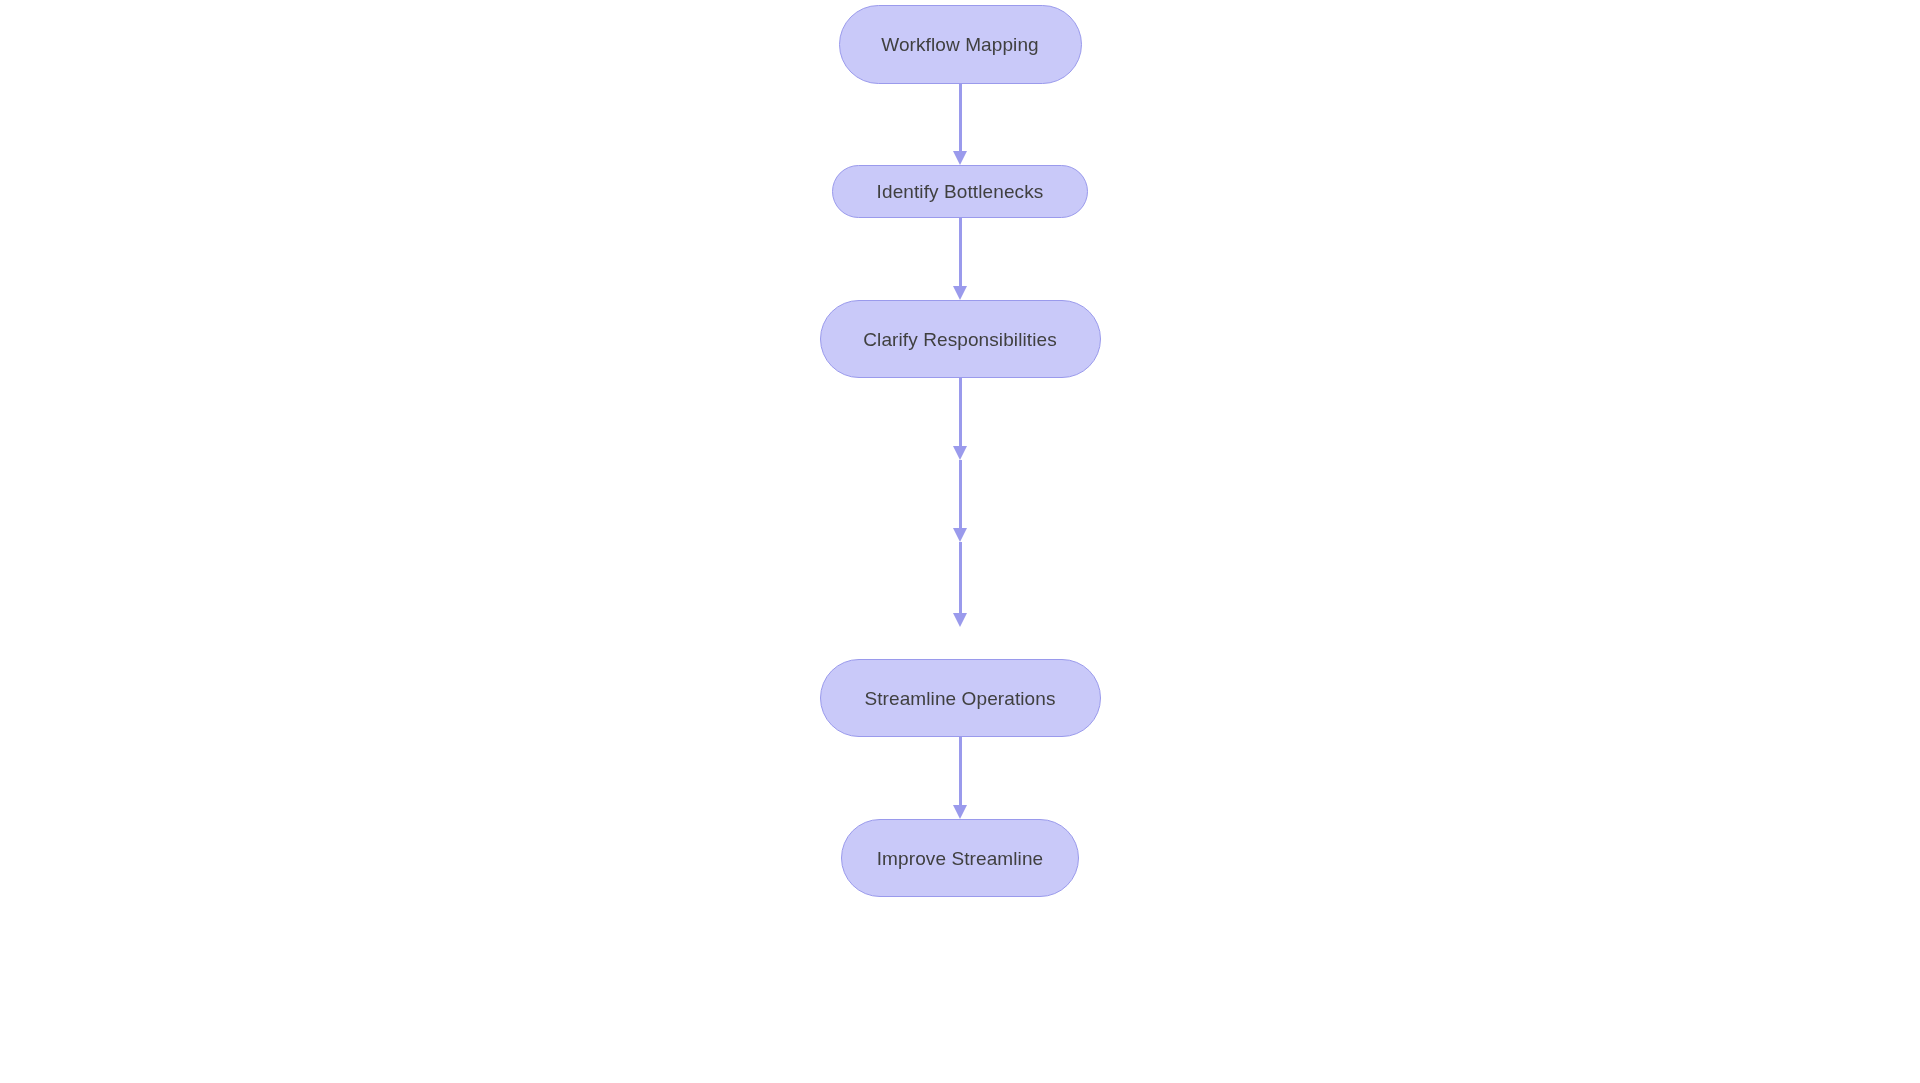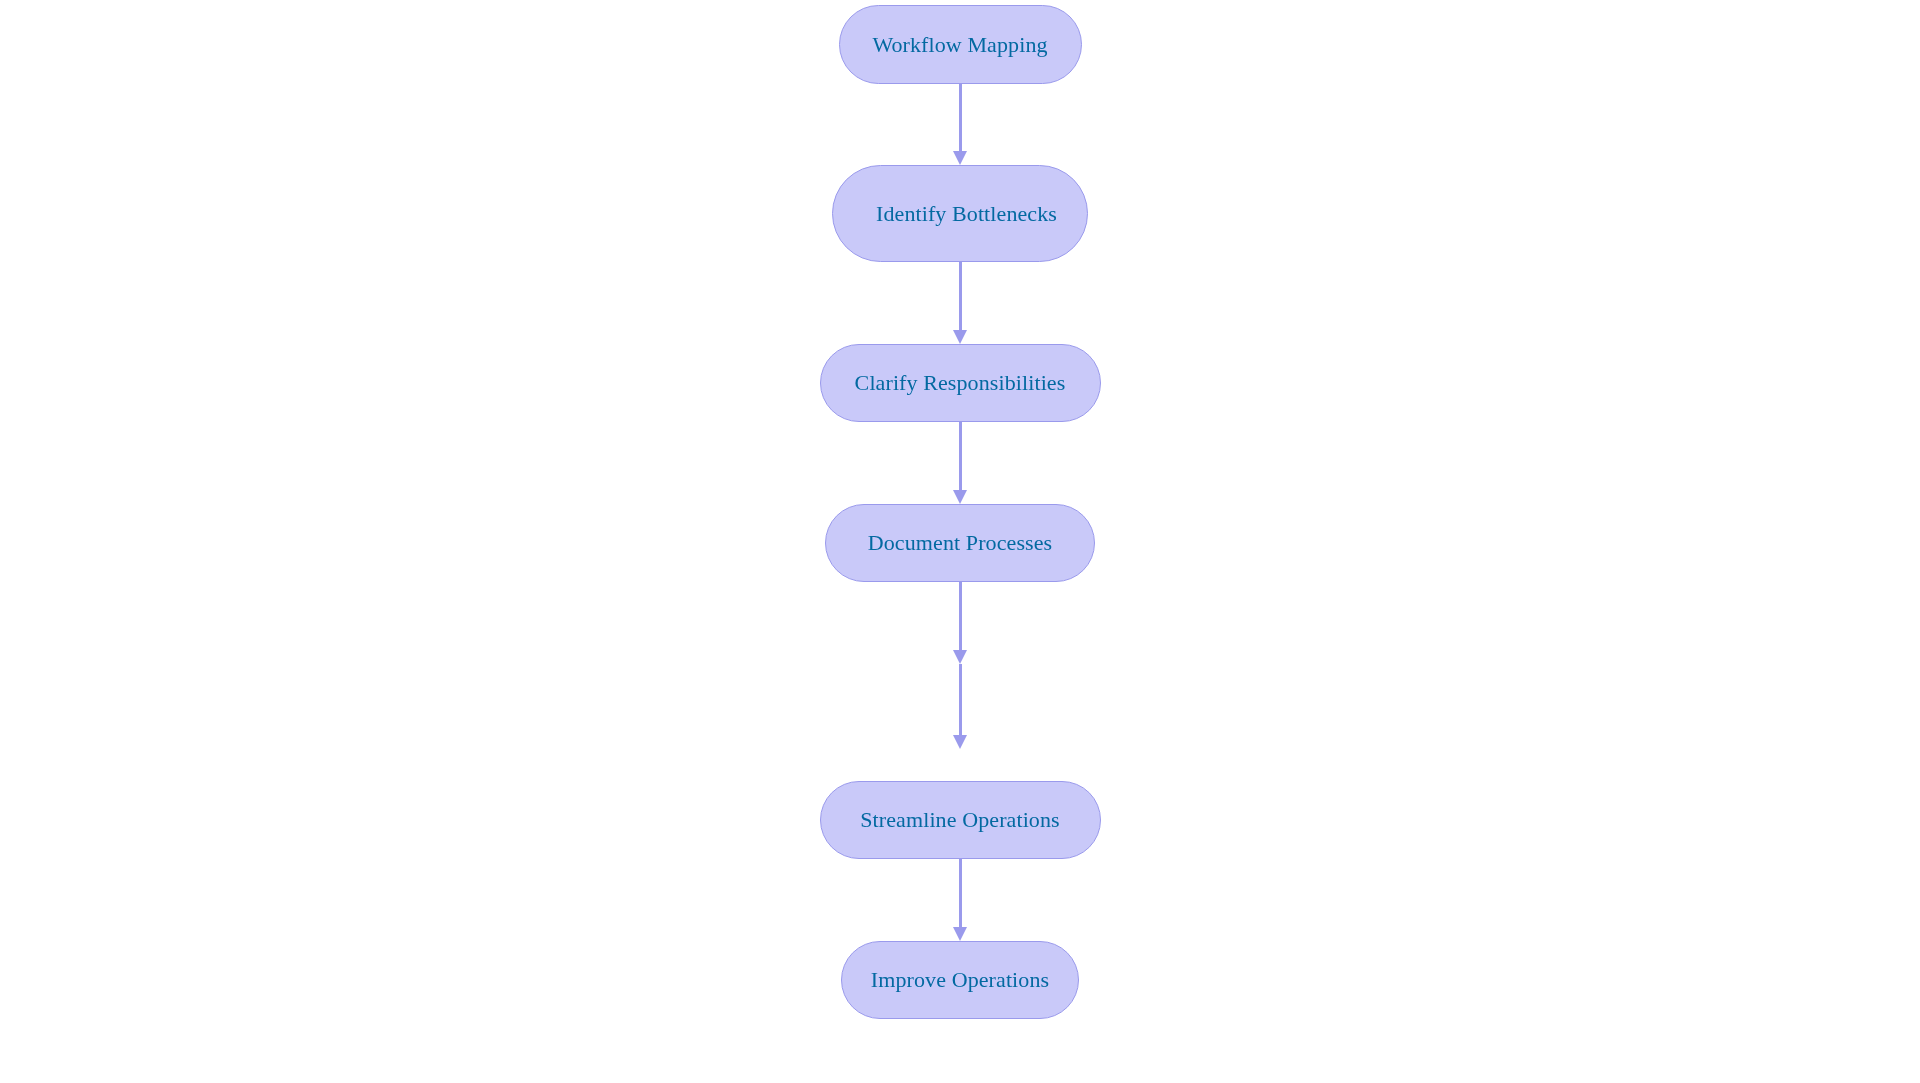--- a/index.html
+++ b/index.html
@@ -45,23 +45,23 @@
     font-size: 21.5px;
     font-weight: 400;
     letter-spacing: 0.1px;
     line-height: 1;
     white-space: nowrap;
     padding: 0 30px;
     user-select: none;
   }
 
   .node-label {
-    color: #0369a1;
-    font-size: 22px;
-    font-family: Liberation Serif, serif;
+    color: #404040;
+    font-size: 19px;
+    font-family: Liberation Sans, sans-serif;
   }
 
   .connector {
     position: relative;
     width: 16px;
     display: flex;
     flex-direction: column;
     align-items: center;
     justify-content: flex-start;
   }
@@ -91,41 +91,38 @@
 
     <div class="node" style="width:243px;height:79px;margin-top:5px;">
       <span class="node-label">Workflow Mapping</span>
     </div>
 
     <div class="connector" style="height:81px;">
       <div class="connector-line"></div>
       <div class="connector-arrow"></div>
     </div>
 
-    <div class="node" style="width:256px;height:97px;justify-content:flex-end;">
+    <div class="node" style="width:256px;height:53px;">
       <span class="node-label">Identify Bottlenecks</span>
     </div>
 
     <div class="connector" style="height:82px;">
       <div class="connector-line"></div>
       <div class="connector-arrow"></div>
     </div>
 
     <div class="node" style="width:281px;height:78px;">
       <span class="node-label">Clarify Responsibilities</span>
     </div>
 
     <div class="connector" style="height:82px;">
       <div class="connector-line"></div>
       <div class="connector-arrow"></div>
     </div>
 
-    <div class="node" style="width:270px;height:78px;">
-      <span class="node-label">Document Processes</span>
-    </div>
 
     <div class="connector" style="height:82px;">
       <div class="connector-line"></div>
       <div class="connector-arrow"></div>
     </div>
 
 
     <div class="connector" style="height:85px;">
       <div class="connector-line"></div>
       <div class="connector-arrow"></div>
@@ -134,17 +131,17 @@
     <div class="node" style="width:281px;height:78px;margin-top:32px;">
       <span class="node-label">Streamline Operations</span>
     </div>
 
     <div class="connector" style="height:82px;">
       <div class="connector-line"></div>
       <div class="connector-arrow"></div>
     </div>
 
     <div class="node" style="width:238px;height:78px;">
-      <span class="node-label">Improve Operations</span>
+      <span class="node-label">Improve Streamline</span>
     </div>
 
   </div>
 </div>
 
 </body></html>

